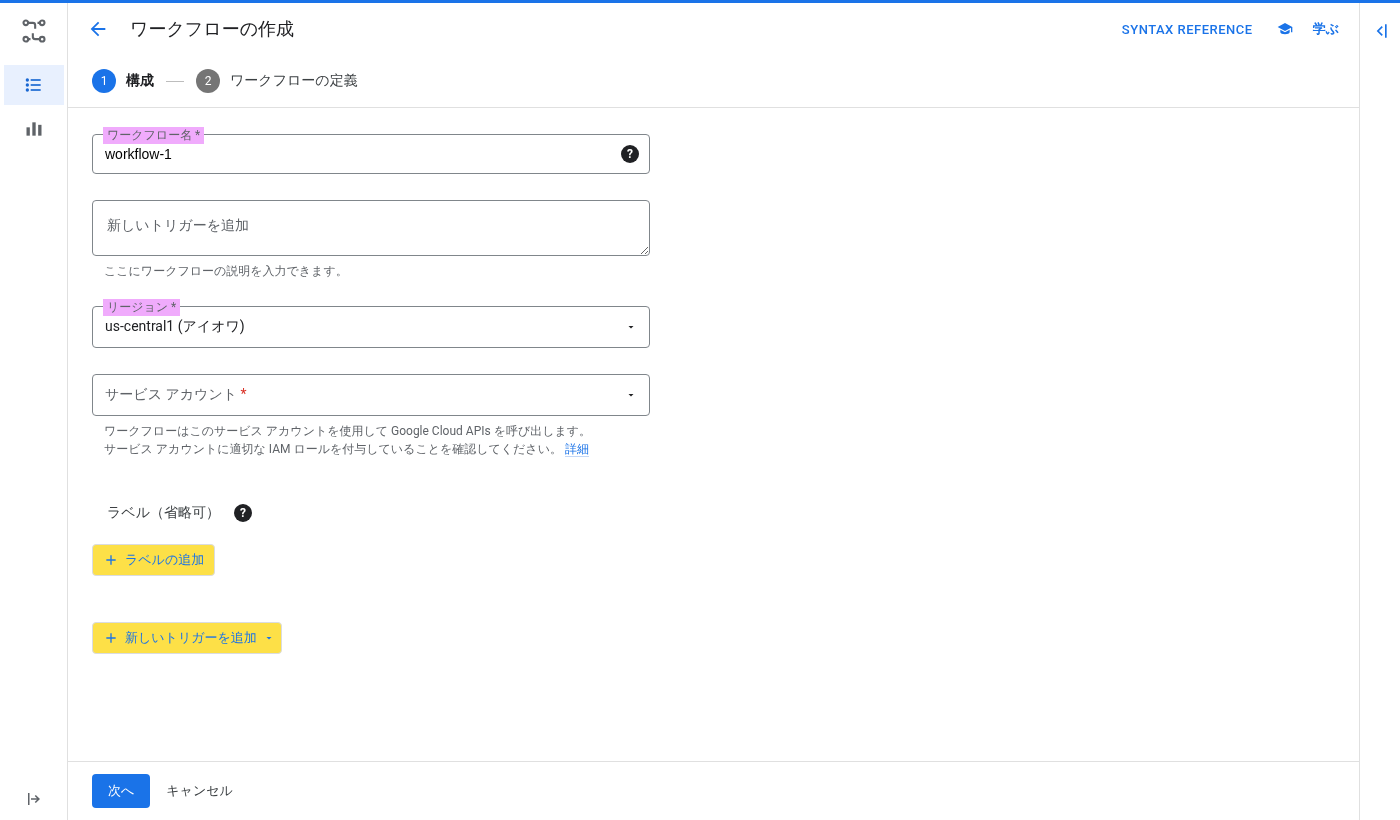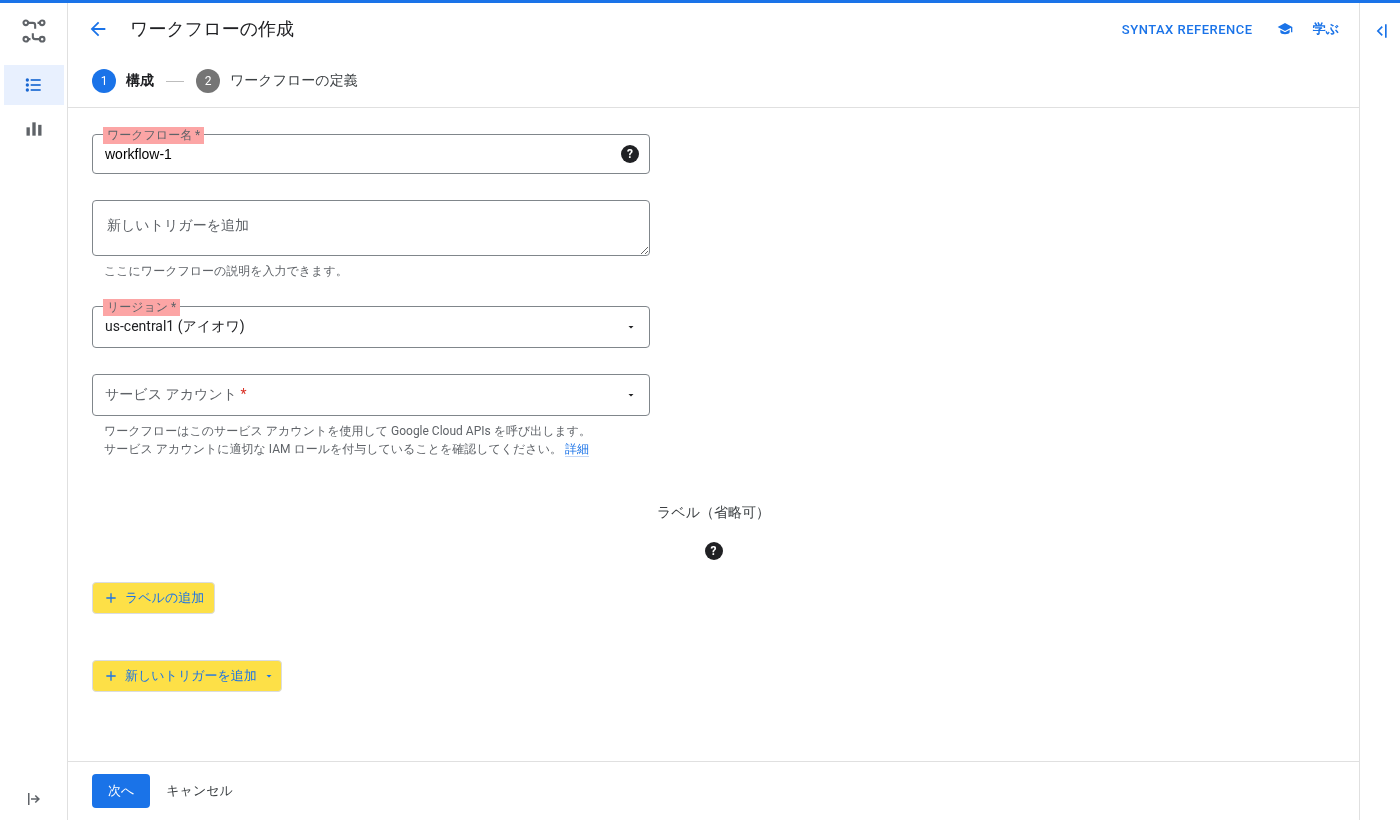--- a/index.html
+++ b/index.html
@@ -29,32 +29,32 @@
   .step.active .num { background: #1a73e8; }
   .step.inactive .num { background: #757575; }
   .step.active .label { font-weight: 700; font-size: 14px; }
   .step.inactive .label { color: #3c4043; font-size: 14px; }
   .step-connector { width: 18px; height: 1px; background: #bdbdbd; }
 
   
   .form-area { padding: 26px 24px 0; overflow-y: auto; flex: 1; }
   .field { position: relative; width: 558px; margin-bottom: 26px; }
   .field .outline { border: 1px solid #80868b; border-radius: 4px; display: flex; align-items: center; position: relative; }
-  .field .float-label { position: absolute; top: -8px; left: 10px; background: #fca5a5; padding: 0 4px; font-size: 12px; color: #5f6368; }
+  .field .float-label { position: absolute; top: -8px; left: 10px; background: #f0abfc; padding: 0 4px; font-size: 12px; color: #5f6368; }
   .field input.text-input { border: none; outline: none; width: 100%; padding: 11px 38px 11px 12px; font-size: 14px; background: transparent; }
   .field textarea { border: none; outline: none; width: 100%; padding: 14px 12px 8px; font-size: 14px; background: transparent; resize: both; min-height: 48px; }
   .field .help-icon { position: absolute; right: 10px; top: 50%; transform: translateY(-50%); width: 18px; height: 18px; border-radius: 50%; background: #202124; color: #fff; display: flex; align-items: center; justify-content: center; font-size: 12px; font-weight: bold; cursor: pointer; }
   .field .dropdown-arrow { position: absolute; right: 12px; top: 50%; transform: translateY(-50%); pointer-events: none; }
   .field .hint { font-size: 12px; color: #5f6368; margin-top: 6px; line-height: 1.5; padding-left: 12px; }
   .field .hint a { color: #1a73e8; text-decoration: none; border-bottom: 1px solid #c3d7f7; }
   .field .select-display { padding: 11px 38px 11px 12px; font-size: 14px; width: 100%; cursor: pointer; }
   .field .placeholder-label { color: #5f6368; }
   .field .textarea-placeholder { position: absolute; left: 14px; top: 16px; color: #5f6368; font-size: 14px; pointer-events: none; }
 
-  .section-label { font-size: 14px; color: #3c4043; display: flex; align-items: center; gap: 20px; margin: 4px 15px 22px; flex-direction: column; }
+  .section-label { font-size: 14px; color: #3c4043; display: flex; align-items: center; gap: 14px; margin: 4px 15px 22px; }
   .section-label .help-icon2 { width: 18px; height: 18px; border-radius: 50%; background: #202124; color: #fff; display: inline-flex; align-items: center; justify-content: center; font-size: 12px; font-weight: bold; cursor: pointer; }
 
   .chip-btn { border: 1px solid #dadce0; border-radius: 4px; background: #fde047; color: #1a73e8; font-size: 13px; padding: 6px 10px; display: inline-flex; align-items: center; gap: 6px; cursor: pointer; }
   .chip-btn.with-menu { padding-right: 6px; }
 
   .section-gap { margin-bottom: 46px; }
 
   
   .footer { border-top: 1px solid #e0e0e0; padding: 12px 24px; display: flex; align-items: center; gap: 8px; }
   .btn-primary { background: #1a73e8; color: #fff; border: none; border-radius: 4px; font-size: 13px; padding: 8px 16px; cursor: pointer; }

